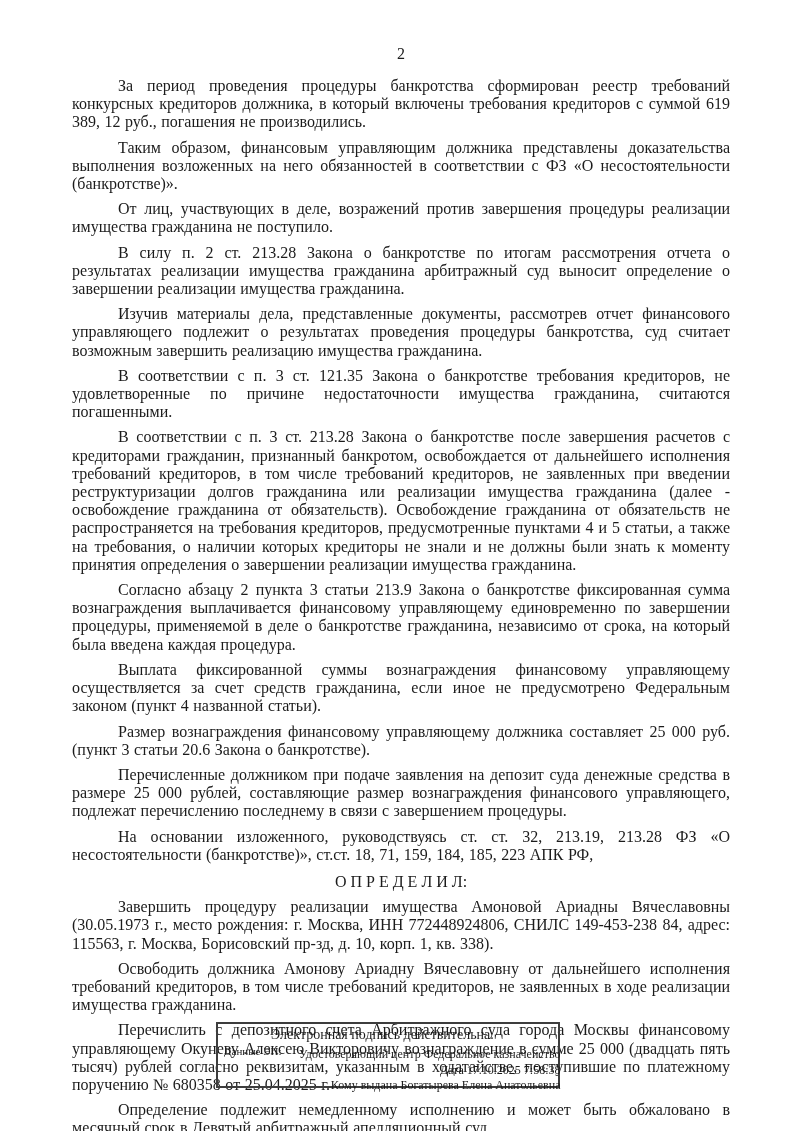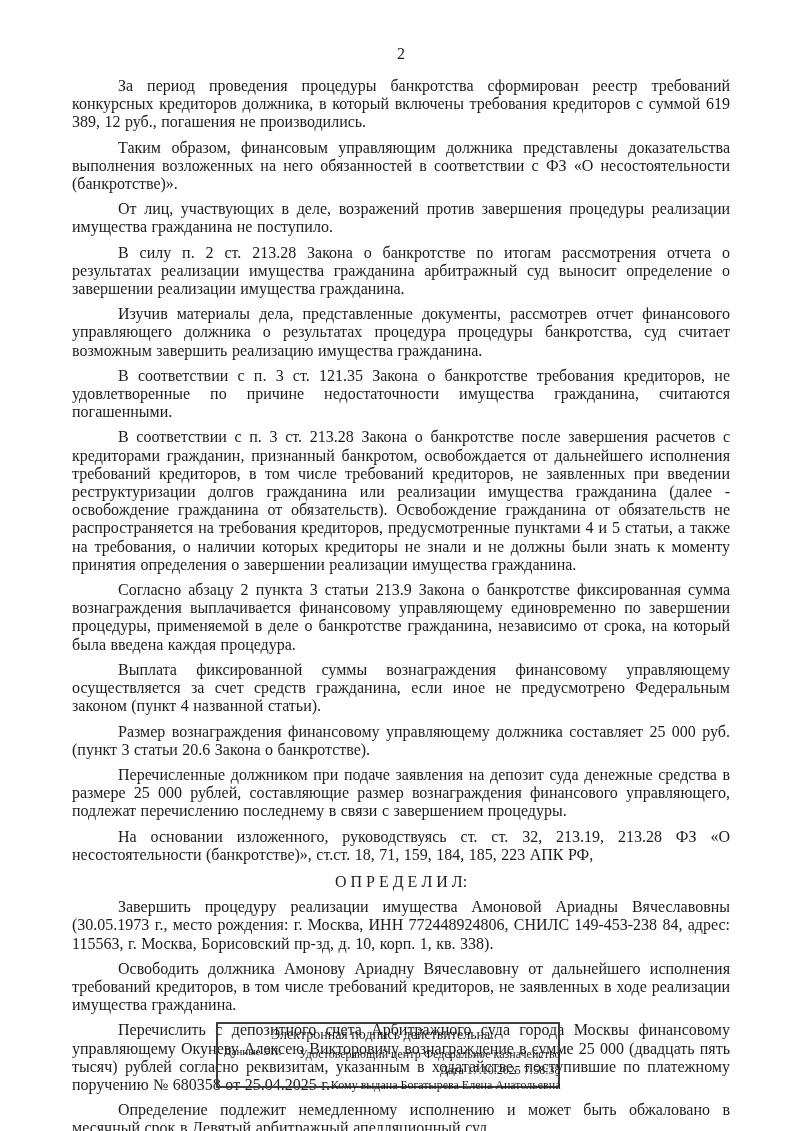--- a/index.html
+++ b/index.html
@@ -86,21 +86,21 @@
 <body>
 
 <div class="page">
   <div class="content">
     <div class="page-number">2</div>
 
     <p>За период проведения процедуры банкротства сформирован реестр требований конкурсных кредиторов должника, в который включены требования кредиторов с суммой 619 389, 12 руб., погашения не производились.</p>
     <p>Таким образом, финансовым управляющим должника представлены доказательства выполнения возложенных на него обязанностей в соответствии с ФЗ «О несостоятельности (банкротстве)».</p>
     <p>От лиц, участвующих в деле, возражений против завершения процедуры реализации имущества гражданина не поступило.</p>
     <p>В силу п. 2 ст. 213.28 Закона о банкротстве по итогам рассмотрения отчета о результатах реализации имущества гражданина арбитражный суд выносит определение о завершении реализации имущества гражданина.</p>
-    <p>Изучив материалы дела, представленные документы, рассмотрев отчет финансового управляющего должника о результатах процедура процедуры банкротства, суд считает возможным завершить реализацию имущества гражданина.</p>
+    <p>Изучив материалы дела, представленные документы, рассмотрев отчет финансового управляющего подлежит о результатах проведения процедуры банкротства, суд считает возможным завершить реализацию имущества гражданина.</p>
     <p>В соответствии с п. 3 ст. 121.35 Закона о банкротстве требования кредиторов, не удовлетворенные по причине недостаточности имущества гражданина, считаются погашенными.</p>
     <p>В соответствии с п. 3 ст. 213.28 Закона о банкротстве после завершения расчетов с кредиторами гражданин, признанный банкротом, освобождается от дальнейшего исполнения требований кредиторов, в том числе требований кредиторов, не заявленных при введении реструктуризации долгов гражданина или реализации имущества гражданина (далее - освобождение гражданина от обязательств). Освобождение гражданина от обязательств не распространяется на требования кредиторов, предусмотренные пунктами 4 и 5 статьи, а также на требования, о наличии которых кредиторы не знали и не должны были знать к моменту принятия определения о завершении реализации имущества гражданина.</p>
     <p>Согласно абзацу 2 пункта 3 статьи 213.9 Закона о банкротстве фиксированная сумма вознаграждения выплачивается финансовому управляющему единовременно по завершении процедуры, применяемой в деле о банкротстве гражданина, независимо от срока, на который была введена каждая процедура.</p>
     <p>Выплата фиксированной суммы вознаграждения финансовому управляющему осуществляется за счет средств гражданина, если иное не предусмотрено Федеральным законом (пункт 4 названной статьи).</p>
     <p>Размер вознаграждения финансовому управляющему должника составляет 25 000 руб. (пункт 3 статьи 20.6 Закона о банкротстве).</p>
     <p>Перечисленные должником при подаче заявления на депозит суда денежные средства в размере 25 000 рублей, составляющие размер вознаграждения финансового управляющего, подлежат перечислению последнему в связи с завершением процедуры.</p>
     <p>На основании изложенного, руководствуясь ст. ст. 32, 213.19, 213.28 ФЗ «О несостоятельности (банкротстве)», ст.ст. 18, 71, 159, 184, 185, 223 АПК РФ,</p>
 
     <div class="resolution-heading">О П Р Е Д Е Л И Л:</div>
 

